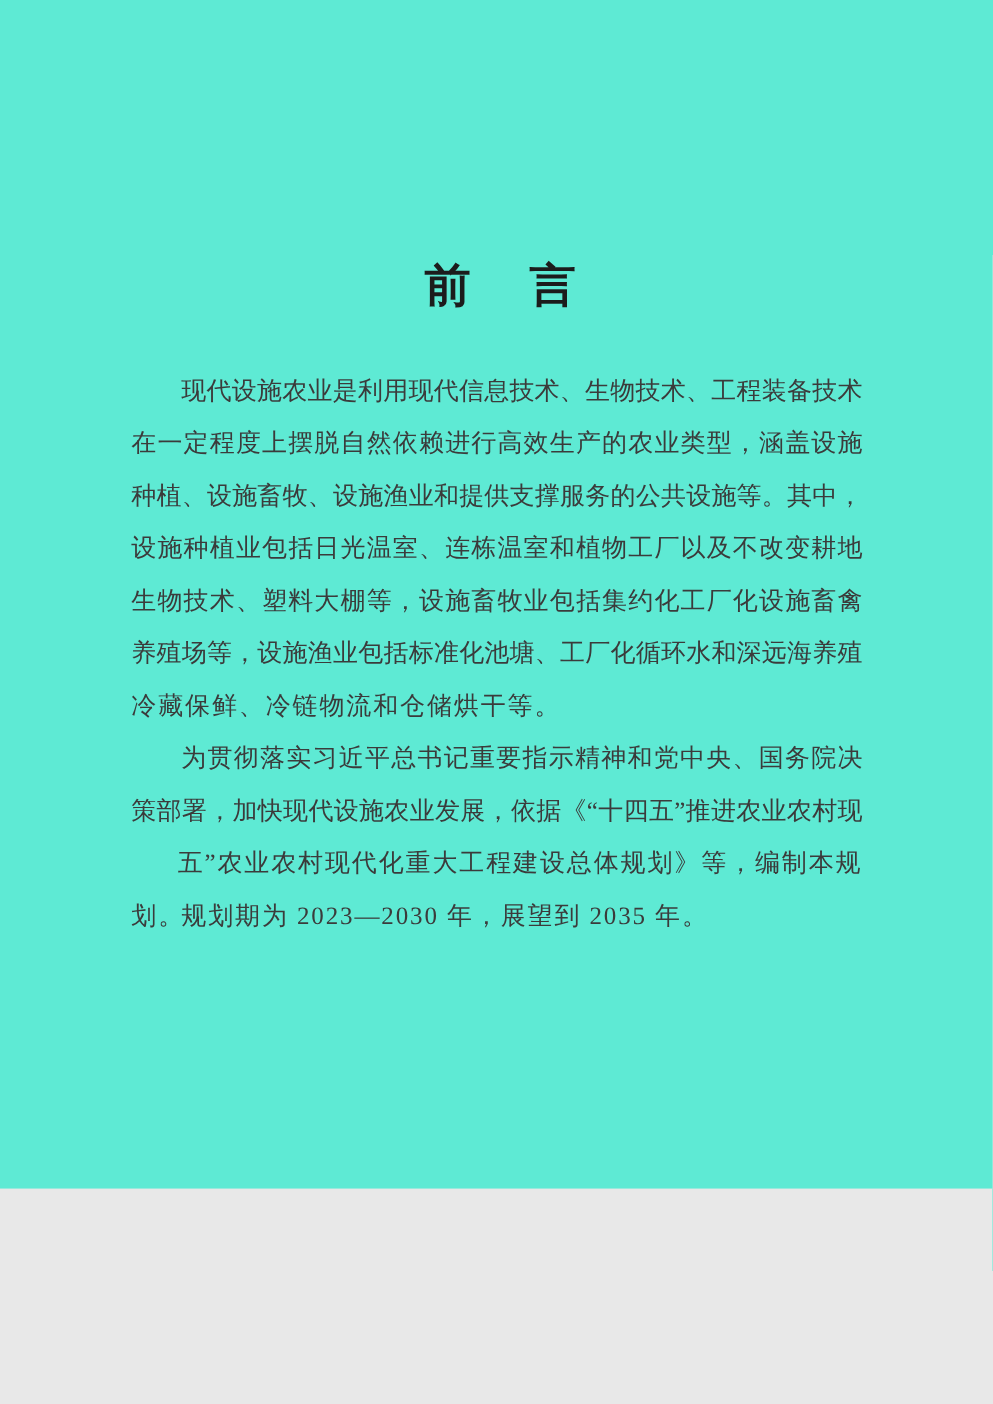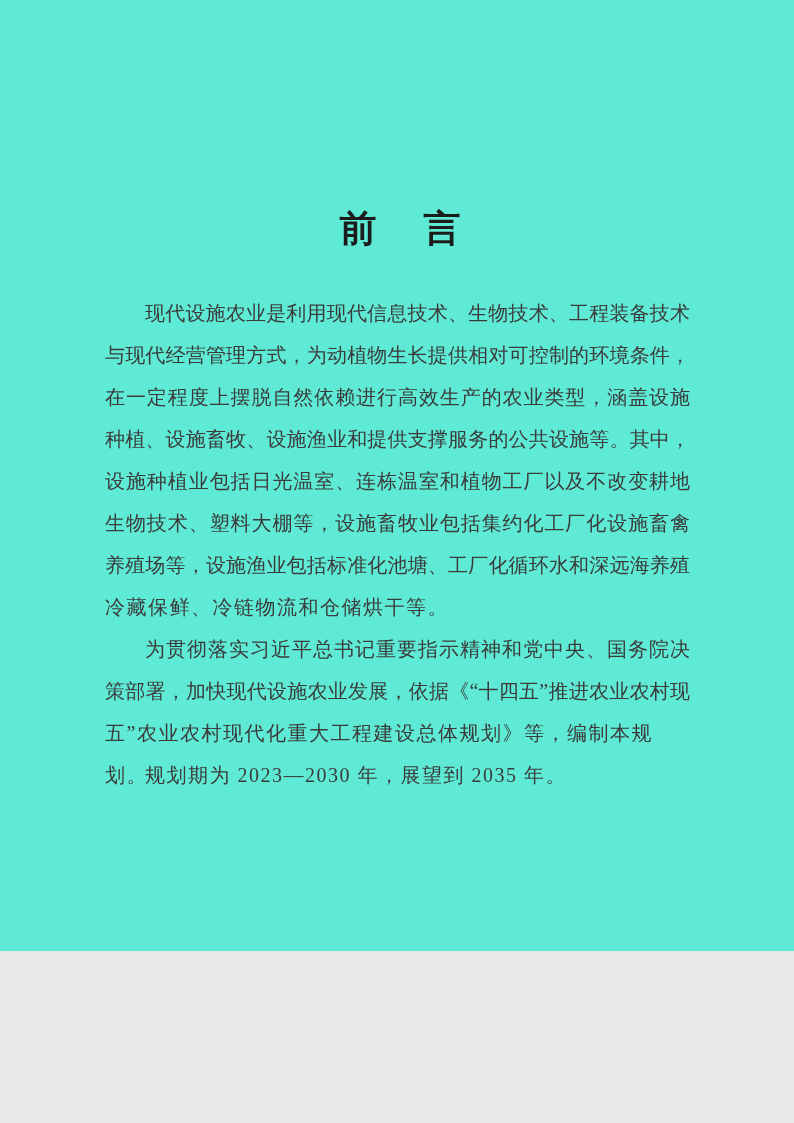--- a/index.html
+++ b/index.html
@@ -39,21 +39,21 @@
     color: #3b3b3b;
   }
   .text-line {
     height: 42px;
     line-height: 42px;
     text-align: justify;
     text-align-last: justify;
     text-justify: inter-character;
   }
   .text-line.para-end {
-    text-align: left;
+    text-align: right;
     text-align-last: left;
     letter-spacing: 1.5px;
   }
   .text-line.indent {
     text-indent: 2em;
   }
   .page-footer {
     position: absolute;
     top: 1008px;
     left: 128px;
@@ -65,21 +65,20 @@
 </head>
 <body>
 
 <div class="page">
 
   <div class="doc-title">前　言</div>
 
   <div class="doc-body">
 
     <div class="text-line indent">现代设施农业是利用现代信息技术、生物技术、工程装备技术</div>
-    <div class="text-line">与现代经营管理方式，为动植物生长提供相对可控制的环境条件，</div>
     <div class="text-line">在一定程度上摆脱自然依赖进行高效生产的农业类型，涵盖设施</div>
     <div class="text-line">种植、设施畜牧、设施渔业和提供支撑服务的公共设施等。其中，</div>
     <div class="text-line">设施种植业包括日光温室、连栋温室和植物工厂以及不改变耕地</div>
     <div class="text-line">生物技术、塑料大棚等，设施畜牧业包括集约化工厂化设施畜禽</div>
     <div class="text-line">养殖场等，设施渔业包括标准化池塘、工厂化循环水和深远海养殖</div>
     <div class="text-line para-end">冷藏保鲜、冷链物流和仓储烘干等。</div>
 
     <div class="text-line indent">为贯彻落实习近平总书记重要指示精神和党中央、国务院决</div>
     <div class="text-line">策部署，加快现代设施农业发展，依据《“十四五”推进农业农村现</div>
     <div class="text-line para-end">五”农业农村现代化重大工程建设总体规划》等，编制本规划。</div>

